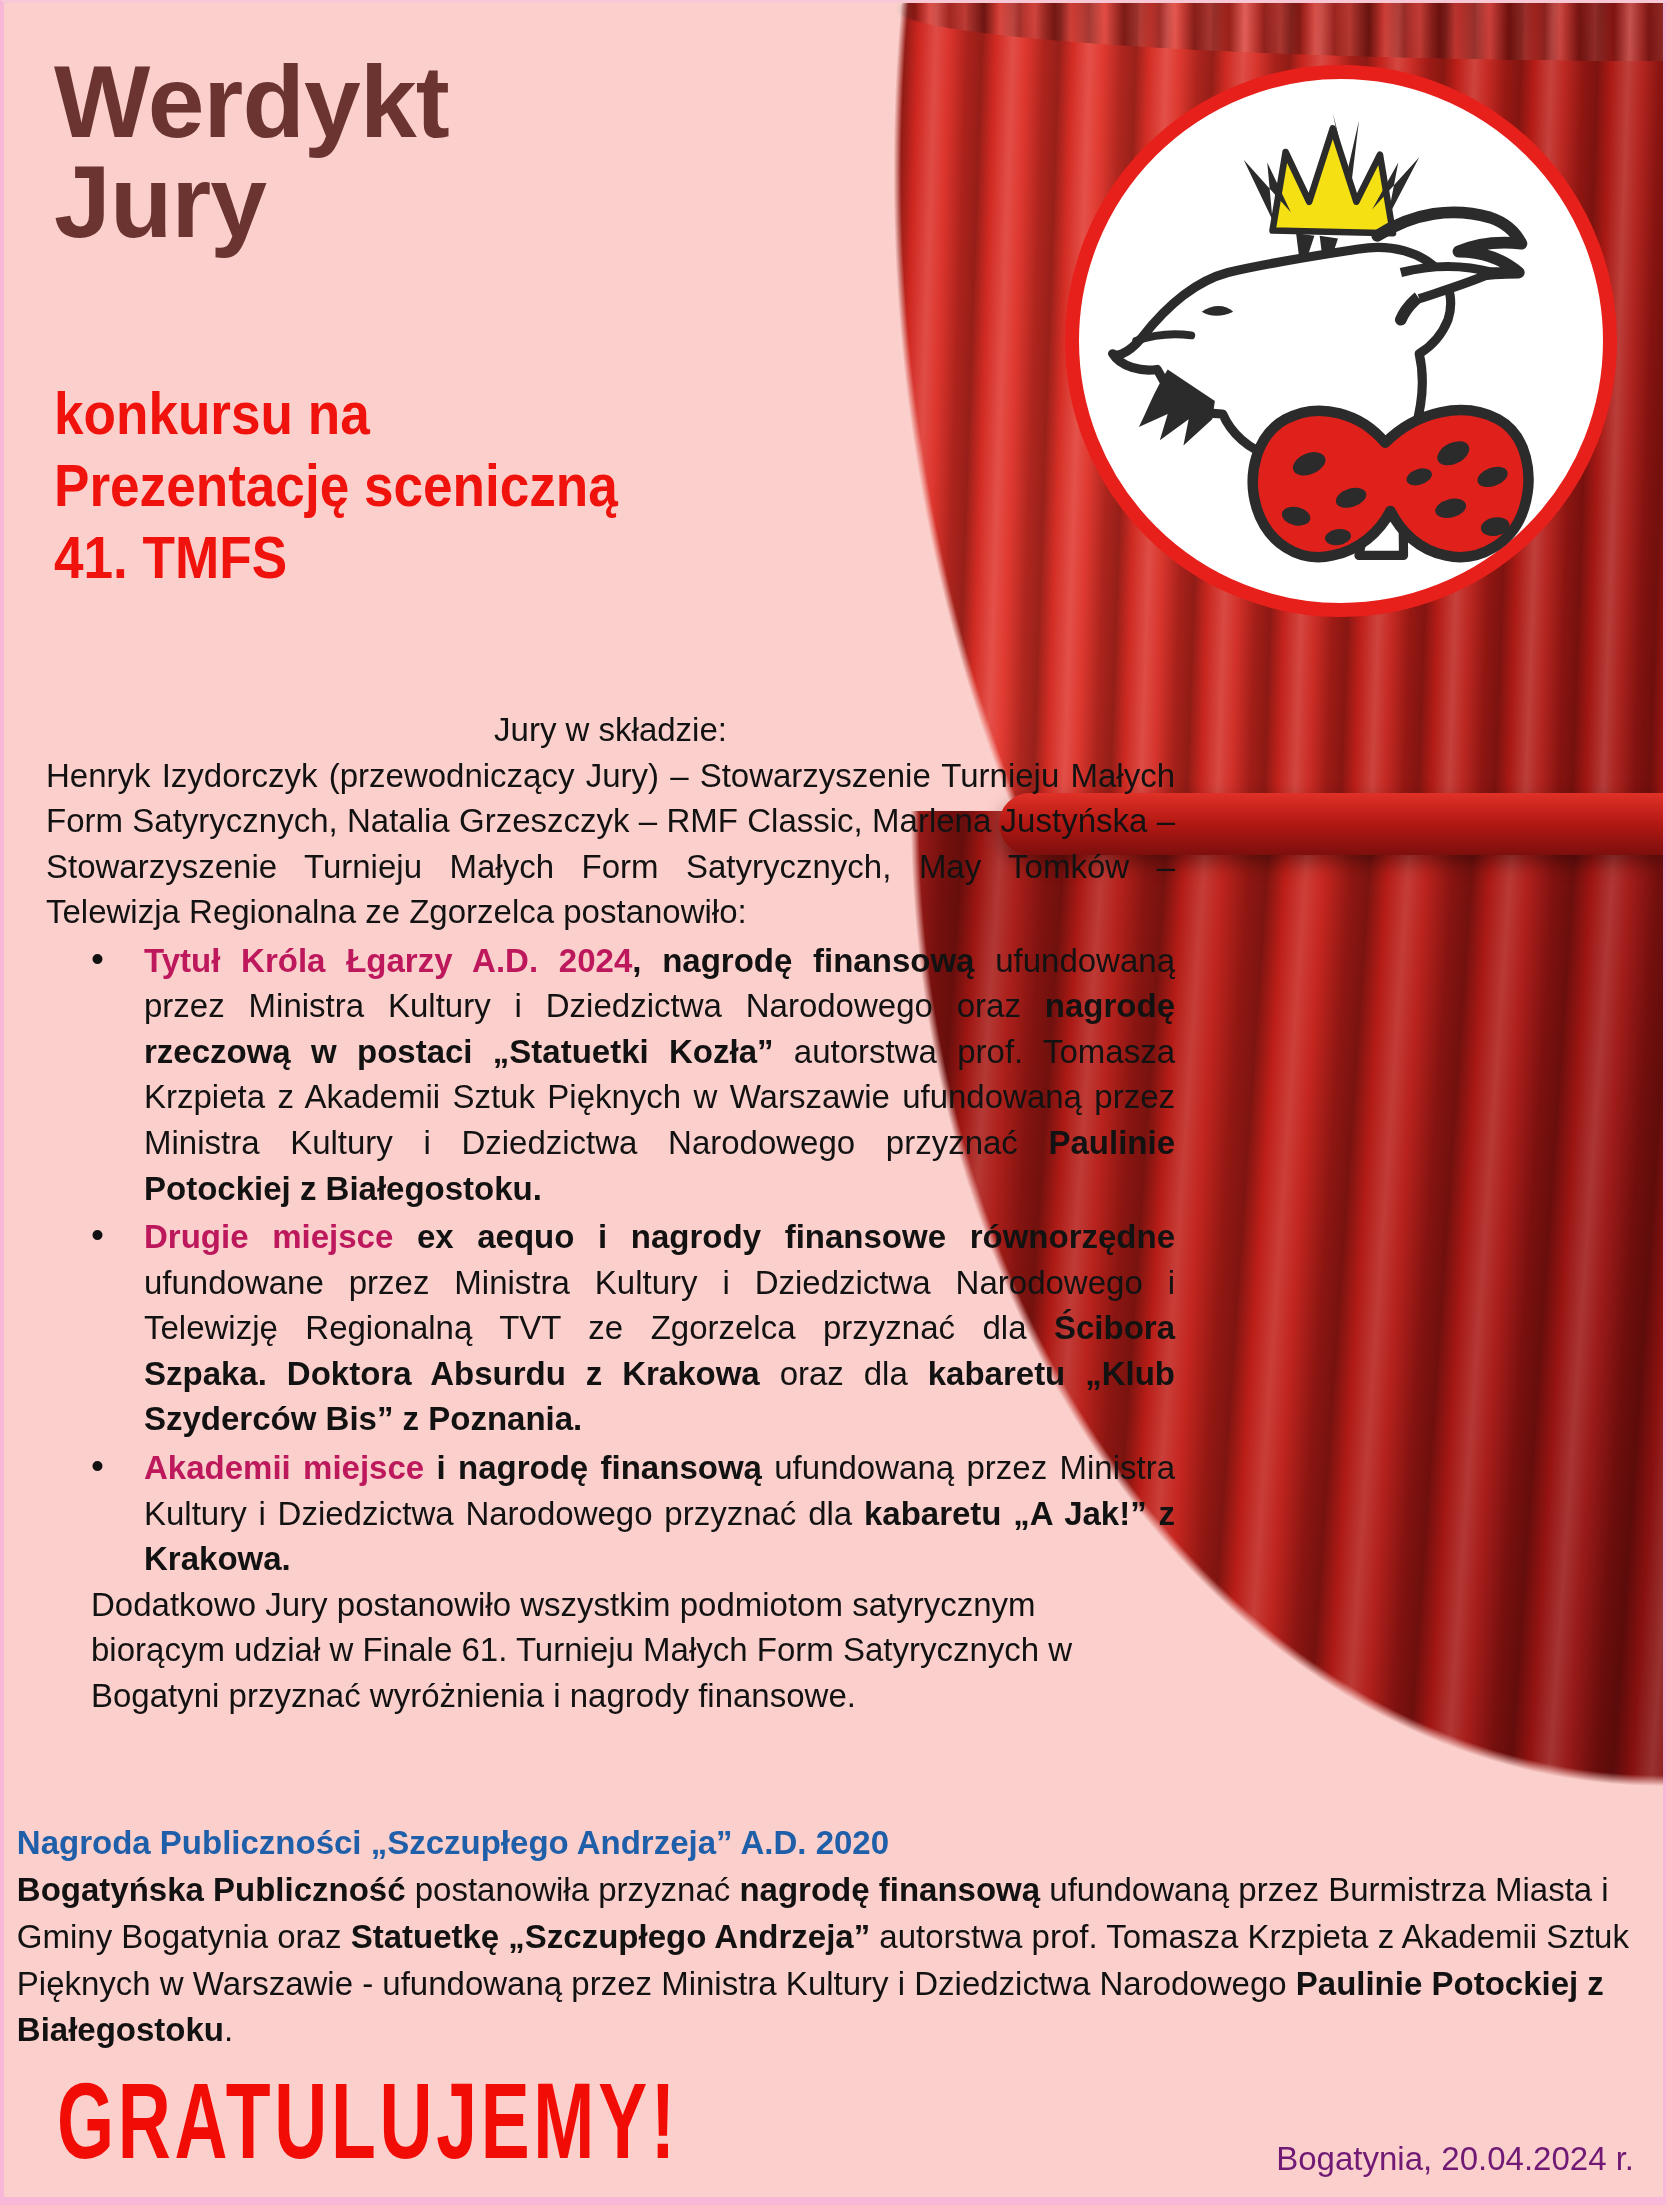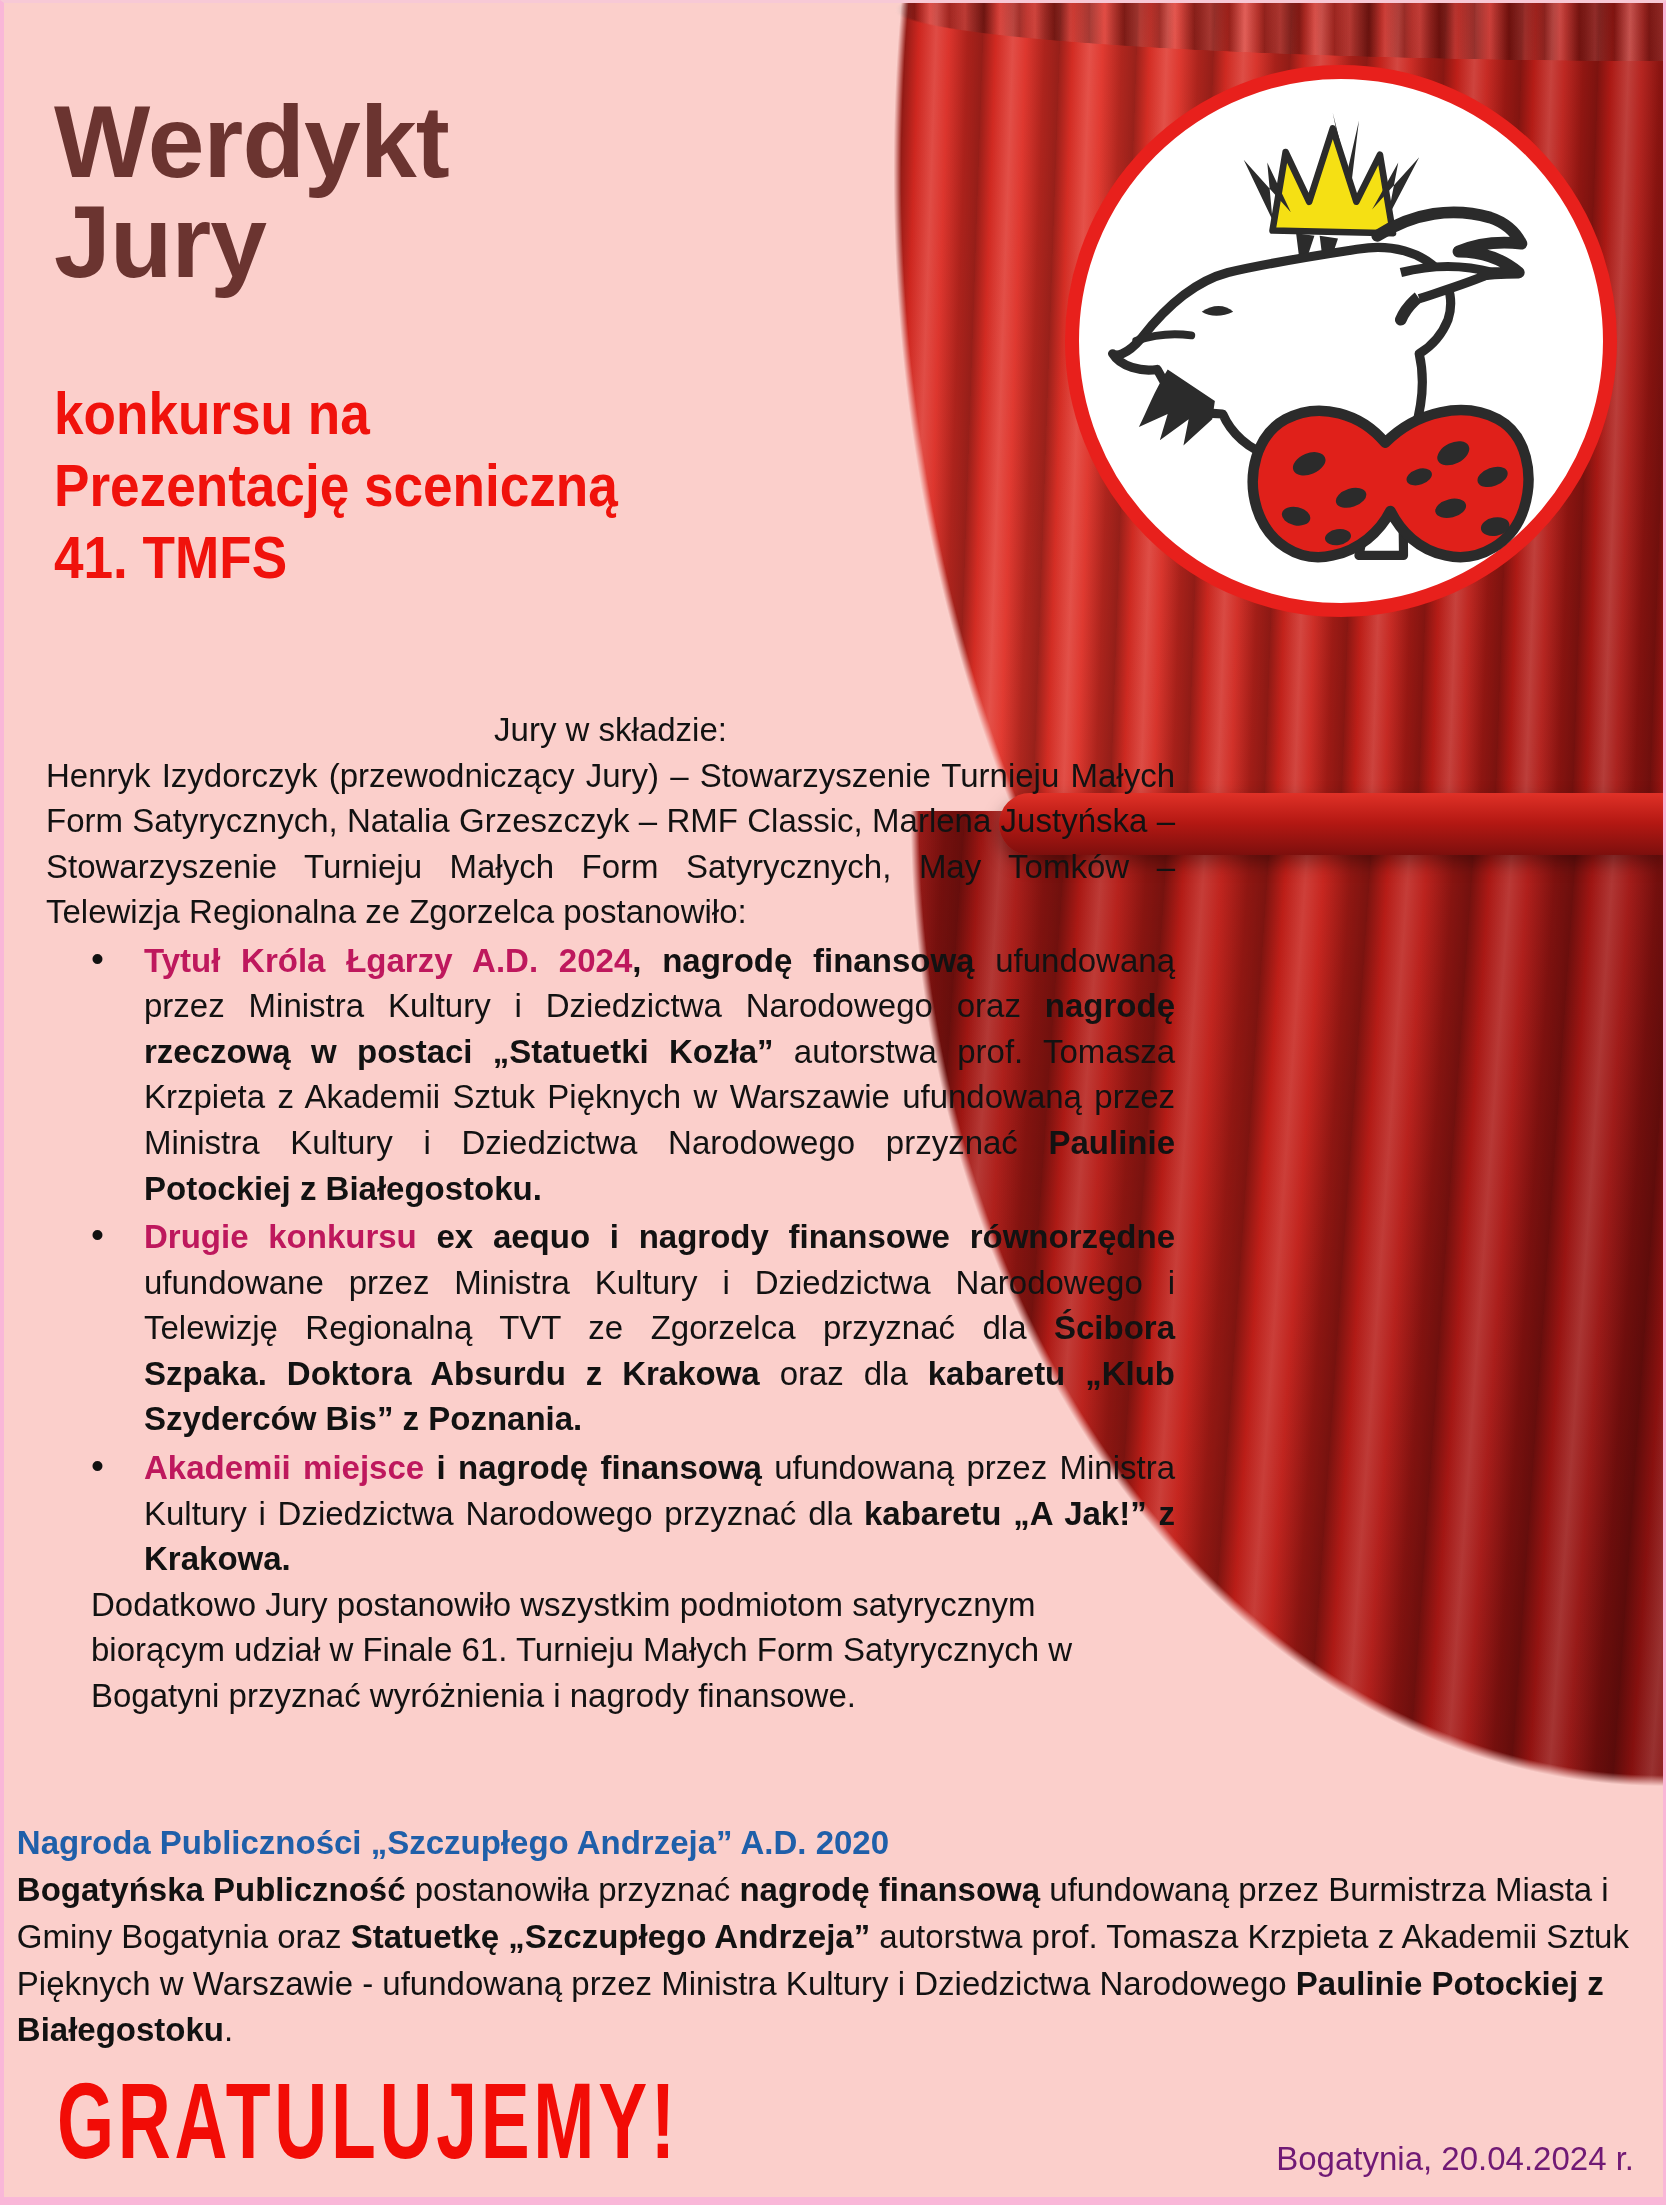--- a/index.html
+++ b/index.html
@@ -97,21 +97,20 @@
   
   .title{
     position:absolute;
     left:50px; top:50px;
     width:640px;
     color:#6b3430;
     font-weight:bold;
     font-size:102px;
     line-height:0.98;
     letter-spacing:-0.8px;
-    margin-top:40px;
   }
   .subtitle{
     position:absolute;
     left:50px; top:376px;
     width:720px;
     color:#f0120c;
     font-weight:bold;
     font-size:59px;
     line-height:1.22;
     font-stretch:condensed;
@@ -270,21 +269,21 @@
     <p class="intro">
       <span class="first-line">Jury w składzie:</span>
       <span>Henryk Izydorczyk (przewodniczący Jury) – Stowarzyszenie Turnieju Małych Form Satyrycznych, Natalia Grzeszczyk – RMF Classic, Marlena Justyńska – Stowarzyszenie Turnieju Małych Form Satyrycznych, May Tomków – Telewizja Regionalna ze Zgorzelca postanowiło:</span>
     </p>
 
     <ul class="awards">
       <li>
         <span class="hl">Tytuł Króla Łgarzy A.D. 2024</span><span class="b">, nagrodę finansową</span><span> ufundowaną przez Ministra Kultury i Dziedzictwa Narodowego oraz </span><span class="b">nagrodę rzeczową w postaci „Statuetki Kozła”</span><span> autorstwa prof. Tomasza Krzpieta z Akademii Sztuk Pięknych w Warszawie ufundowaną przez Ministra Kultury i Dziedzictwa Narodowego przyznać </span><span class="b">Paulinie Potockiej z Białegostoku.</span>
       </li>
       <li>
-        <span class="hl">Drugie konkursu</span><span class="b"> ex aequo i nagrody finansowe równorzędne</span><span> ufundowane przez Ministra Kultury i Dziedzictwa Narodowego i Telewizję Regionalną TVT ze Zgorzelca przyznać dla </span><span class="b">Ścibora Szpaka. Doktora Absurdu z Krakowa</span><span> oraz dla </span><span class="b">kabaretu „Klub Szyderców Bis” z Poznania.</span>
+        <span class="hl">Drugie miejsce</span><span class="b"> ex aequo i nagrody finansowe równorzędne</span><span> ufundowane przez Ministra Kultury i Dziedzictwa Narodowego i Telewizję Regionalną TVT ze Zgorzelca przyznać dla </span><span class="b">Ścibora Szpaka. Doktora Absurdu z Krakowa</span><span> oraz dla </span><span class="b">kabaretu „Klub Szyderców Bis” z Poznania.</span>
       </li>
       <li>
         <span class="hl">Akademii miejsce</span><span class="b"> i nagrodę finansową</span><span> ufundowaną przez Ministra Kultury i Dziedzictwa Narodowego przyznać dla </span><span class="b">kabaretu „A Jak!” z Krakowa.</span>
       </li>
     </ul>
 
     <p class="extra">Dodatkowo Jury postanowiło wszystkim podmiotom satyrycznym biorącym udział w Finale 61. Turnieju Małych Form Satyrycznych w Bogatyni przyznać wyróżnienia i nagrody finansowe.</p>
   </div>
 
   <div class="bottom-block">

